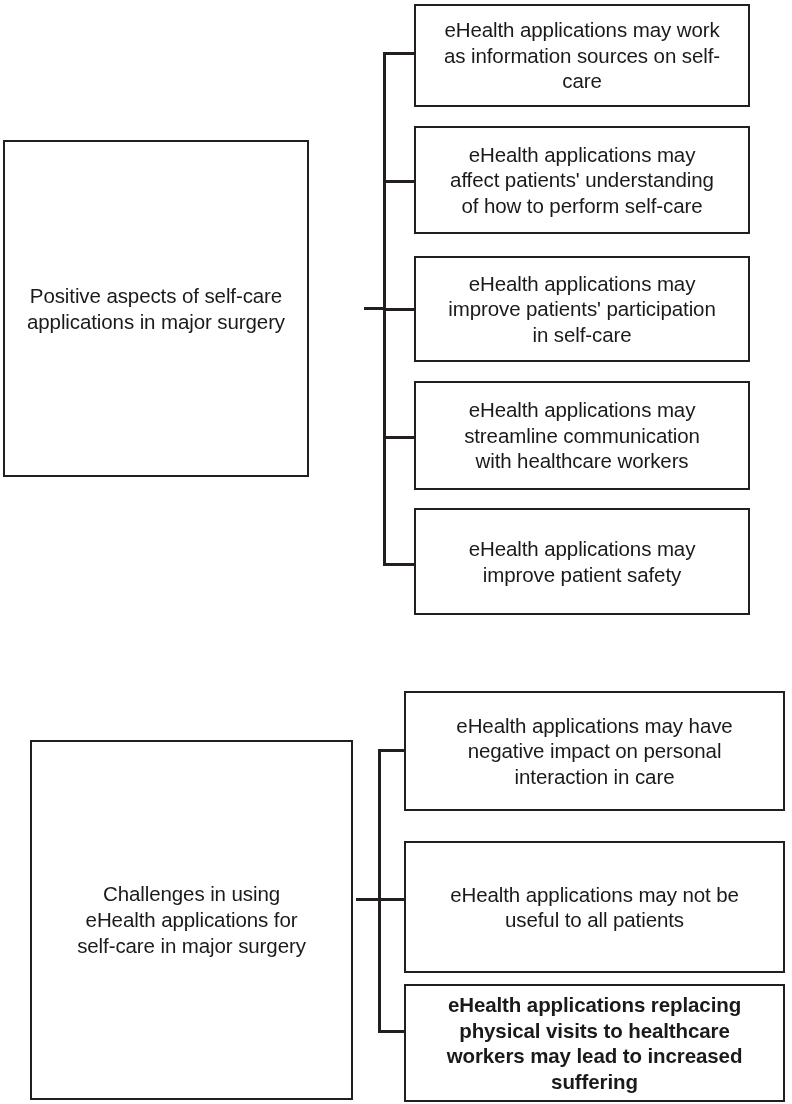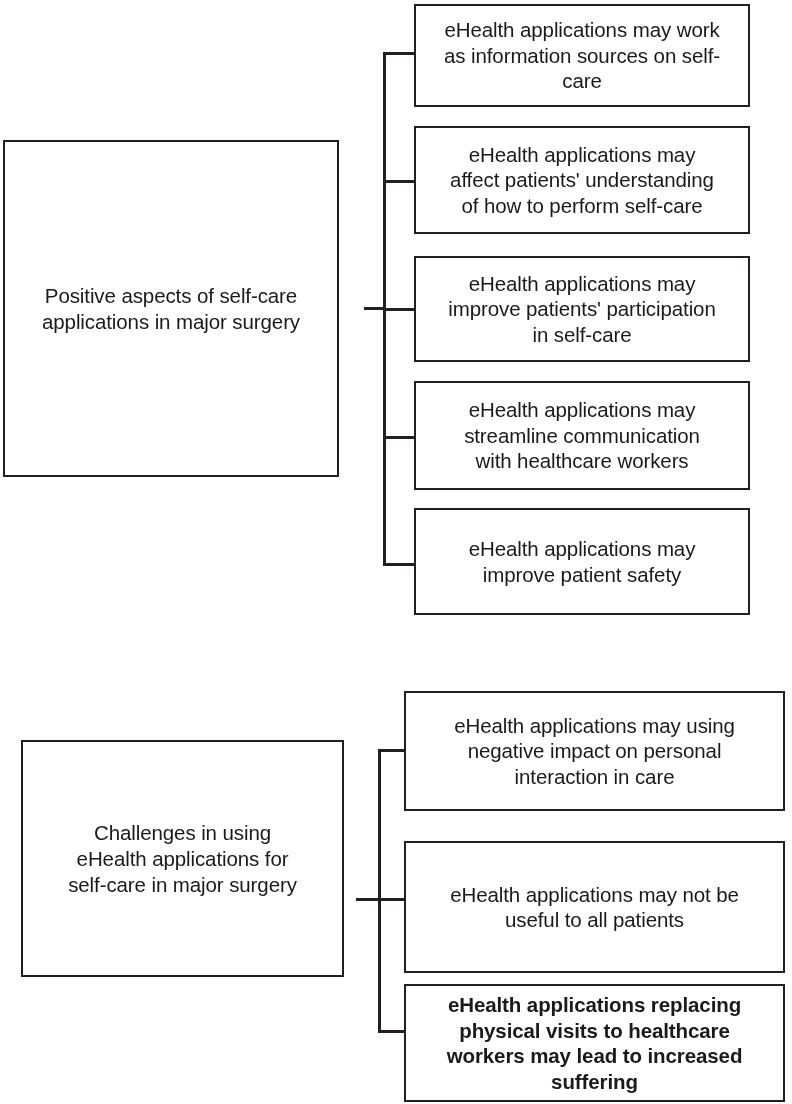--- a/index.html
+++ b/index.html
@@ -52,21 +52,21 @@
     z-index: 1;
   }
   .connector.v { width: 2.5px; }
   .connector.h { height: 2.5px; }
 </style>
 </head>
 <body>
 
 <div class="canvas">
 
-  <div class="node parent" style="left:3px; top:140px; width:336px; height:337px;">
+  <div class="node parent" style="left:3px; top:140px; width:306px; height:337px;">
     <span class="label">Positive aspects of  self-care
 applications in major surgery</span>
   </div>
 
   <div class="connector h" style="left:364px; top:307px; width:21px;"></div>
 
   <div class="connector v" style="left:383px; top:52px; height:513px;"></div>
 
   <div class="connector h" style="left:383px; top:52px;  width:33px;"></div>
   <div class="connector h" style="left:383px; top:180px; width:33px;"></div>
@@ -96,36 +96,36 @@
     <span class="label">eHealth applications may
 streamline communication
 with healthcare workers</span>
   </div>
 
   <div class="node" style="left:414px; top:508px; width:336px; height:107px;">
     <span class="label">eHealth applications may
 improve patient safety</span>
   </div>
 
-  <div class="node parent" style="left:21px; top:740px; width:323px; height:237px;">
+  <div class="node parent" style="left:30px; top:740px; width:323px; height:360px;">
     <span class="label">Challenges in using
 eHealth applications for
 self-care in major surgery</span>
   </div>
 
   <div class="connector h" style="left:356px; top:898px; width:24px;"></div>
 
   <div class="connector v" style="left:378px; top:749px; height:283px;"></div>
 
   <div class="connector h" style="left:378px; top:749px;  width:28px;"></div>
   <div class="connector h" style="left:378px; top:898px;  width:28px;"></div>
   <div class="connector h" style="left:378px; top:1030px; width:28px;"></div>
 
   <div class="node" style="left:404px; top:691px; width:381px; height:120px;">
-    <span class="label">eHealth applications may using
+    <span class="label">eHealth applications may have
 negative impact on personal
 interaction in care</span>
   </div>
 
   <div class="node" style="left:404px; top:841px; width:381px; height:132px;">
     <span class="label">eHealth applications may not be
 useful to all patients</span>
   </div>
 
   <div class="node" style="left:404px; top:984px; width:381px; height:118px;font-weight:bold;">

